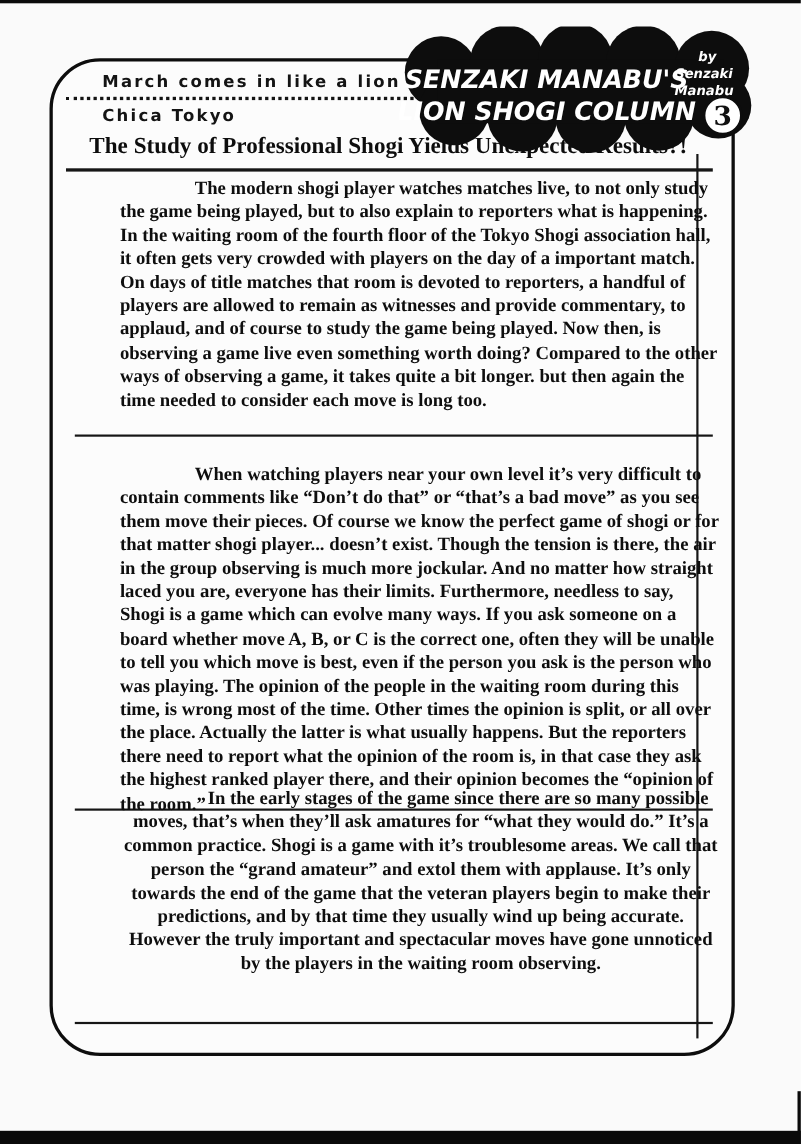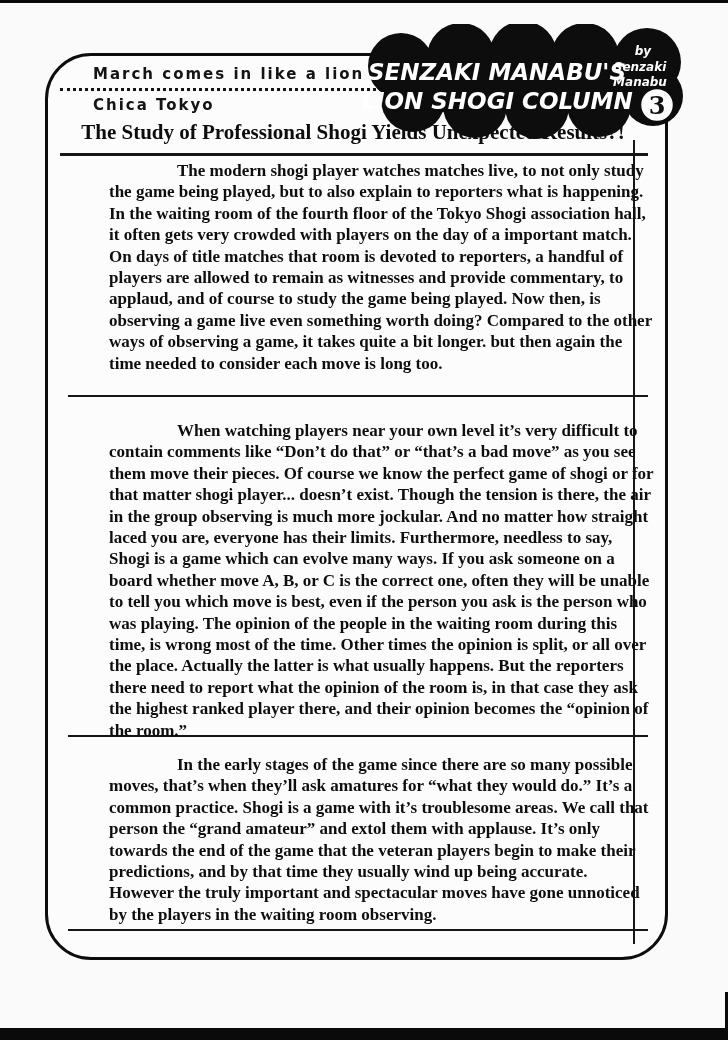--- a/index.html
+++ b/index.html
@@ -72,21 +72,21 @@
   .body-text {
     position: absolute; left: 33px; width: 547px;
     font-weight: bold; font-size: 17px; line-height: 21.4px;
     text-indent: 68px;
     color: #0e0e0e;
     text-align: left;
     margin-left: 28px;
   }
   .para-1 { top: 104px; }
   .para-2 { top: 364px; }
-  .para-3 { top: 698px; }
+  .para-3 { top: 659px; text-align: center; }
 
   .badge {
     position: absolute; left: 363px; top: 24px;
     width: 340px; height: 115px;
   }
   .badge-title {
     font-family: "DejaVu Sans", sans-serif;
     font-weight: bold; font-style: italic;
     font-size: 23px; fill: #ffffff;
     text-anchor: middle;

